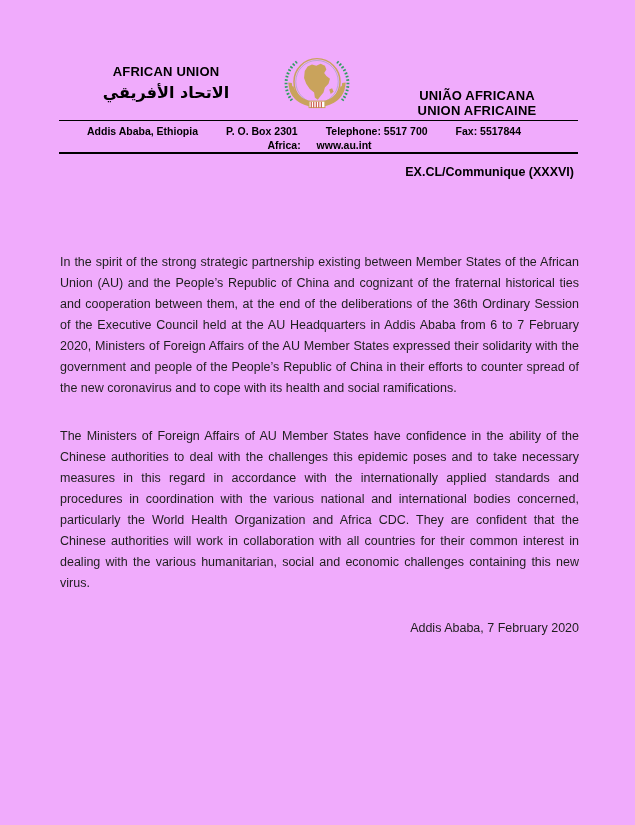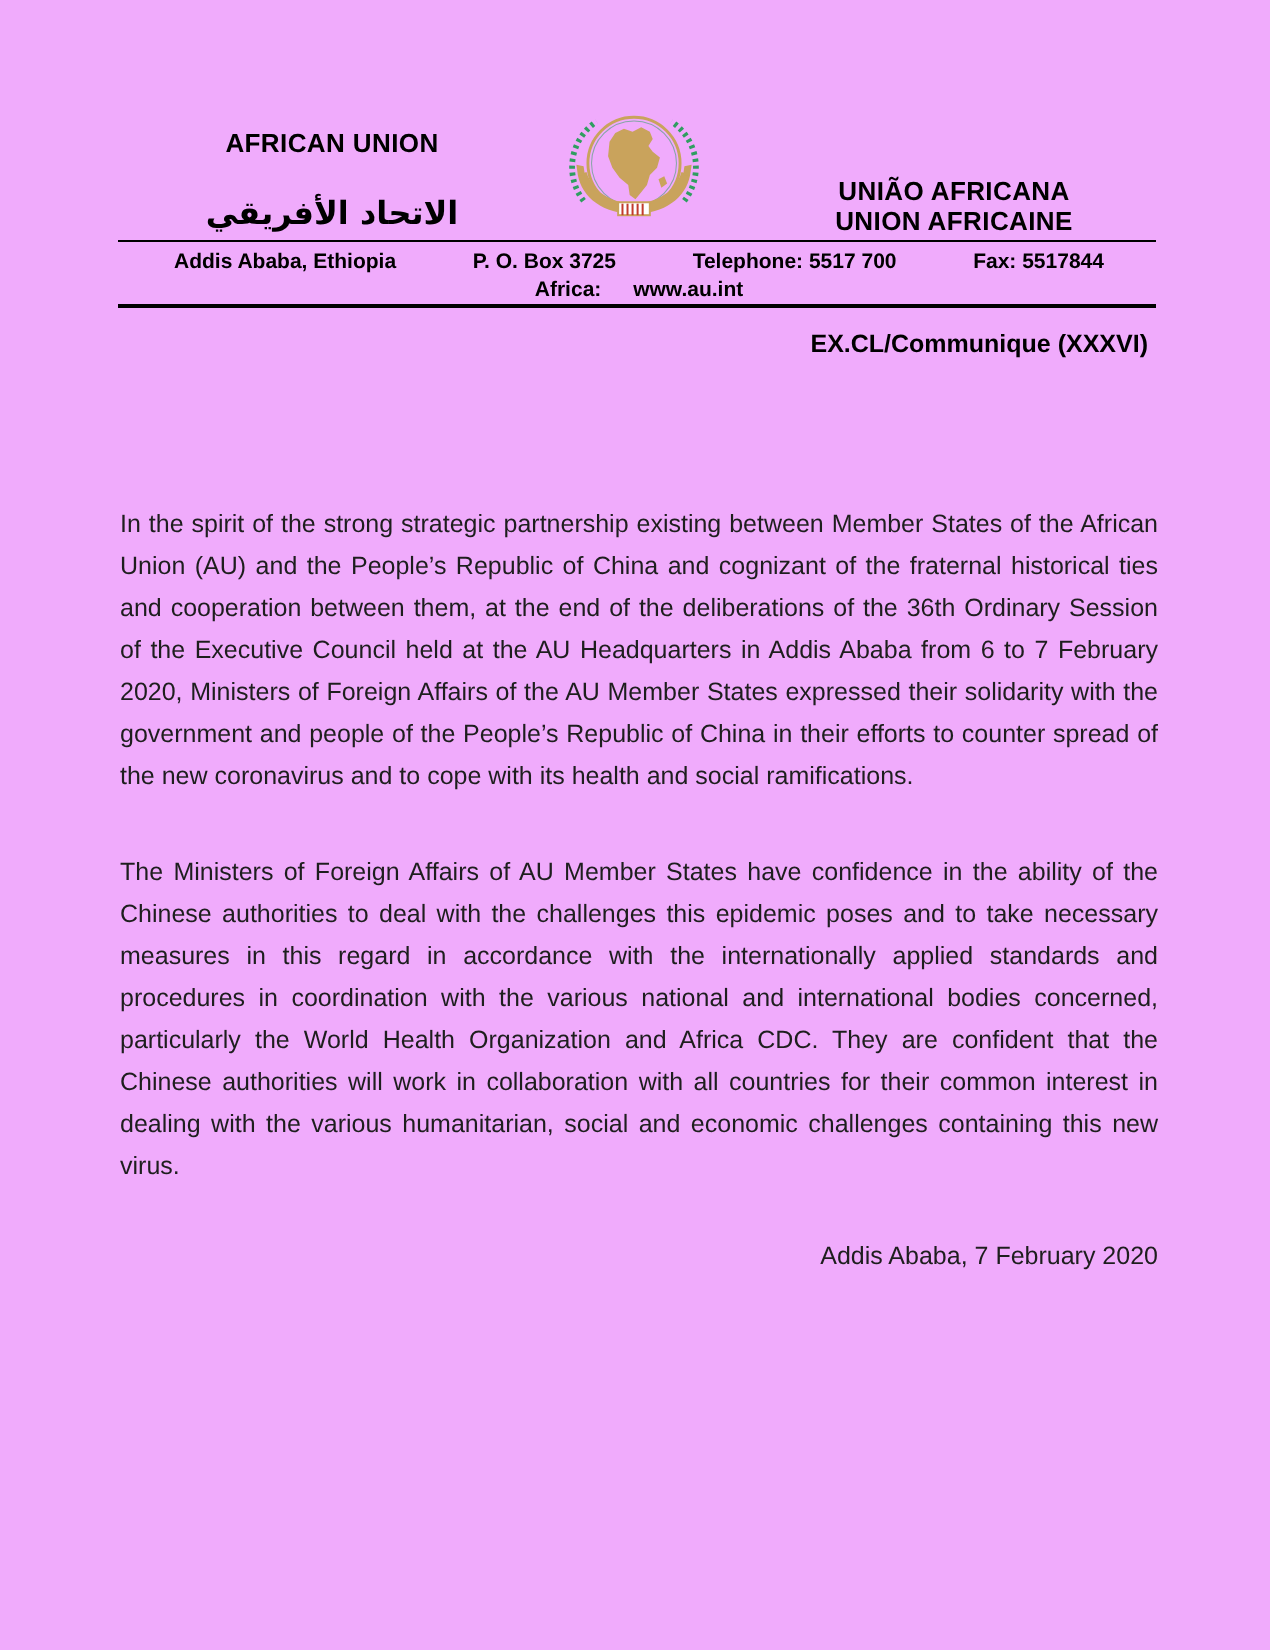--- a/index.html
+++ b/index.html
@@ -16,30 +16,30 @@
   }
   .hdr-block { position: absolute; text-align: center; color: #000; }
   .hdr-left  { left: 57px;  top: 64px; width: 218px; }
   .hdr-right { left: 372px; top: 64px; width: 210px; }
   .hdr-title { font-size: 13px; font-weight: bold; letter-spacing: .2px; white-space: nowrap; }
   .hdr-arabic {
     font-family: "DejaVu Sans", sans-serif;
     direction: rtl;
     font-size: 16px;
     font-weight: bold;
-    margin-top: 18px;
+    margin-top: 4px;
     line-height: 20px;
   }
   .hdr-right .line2 { margin-top: 24px; }
   .logo { position: absolute; left: 281px; top: 50px; width: 72px; height: 72px; }
   .rule1 { position: absolute; left: 59px; top: 120px; width: 519px; border-top: 1.6px solid #000; }
   .rule2 { position: absolute; left: 59px; top: 152px; width: 519px; border-top: 2.6px solid #000; }
   .addr {
     position: absolute; left: 60px; top: 125px; width: 519px;
-    display: flex; justify-content: space-between;
+    display: flex; 
     padding: 0 27px;
     font-size: 10.5px; font-weight: bold; color: #000; white-space: nowrap; gap: 28px;
   }
   .web {
     position: absolute; left: 60px; top: 139px; width: 519px;
     text-align: center; font-size: 10.5px; font-weight: bold; color: #000;
   }
   .web .url { margin-left: 13px; }
   .ref {
     position: absolute; left: 60px; top: 165px; width: 514px;
@@ -93,21 +93,21 @@
   </div>
 
   <div class="hdr-block hdr-right">
     <div class="hdr-title line2">UNIÃO AFRICANA</div>
     <div class="hdr-title line1">UNION AFRICAINE</div>
   </div>
 
   <div class="rule1"></div>
   <div class="addr">
     <span>Addis Ababa, Ethiopia</span>
-    <span>P. O. Box 3725</span>
+    <span>P. O. Box 2301</span>
     <span>Telephone: 5517 700</span>
     <span>Fax: 5517844</span>
   </div>
   <div class="web">
     <span>Africa:</span>
     <span class="url">www.au.int</span>
   </div>
   <div class="rule2"></div>
 
   <div class="ref">EX.CL/Communique (XXXVI)</div>

